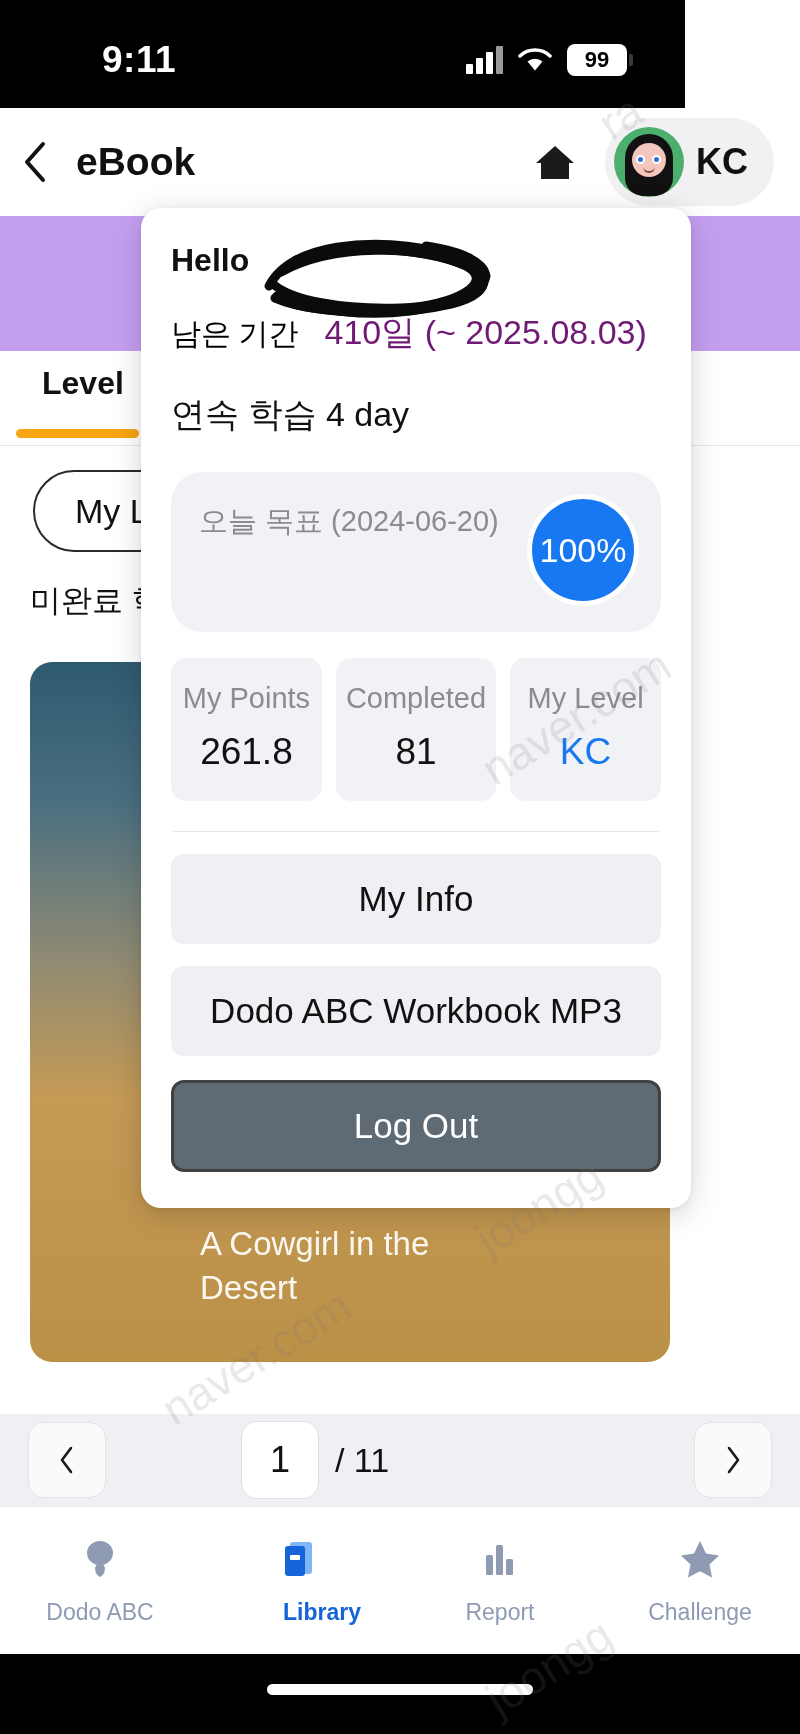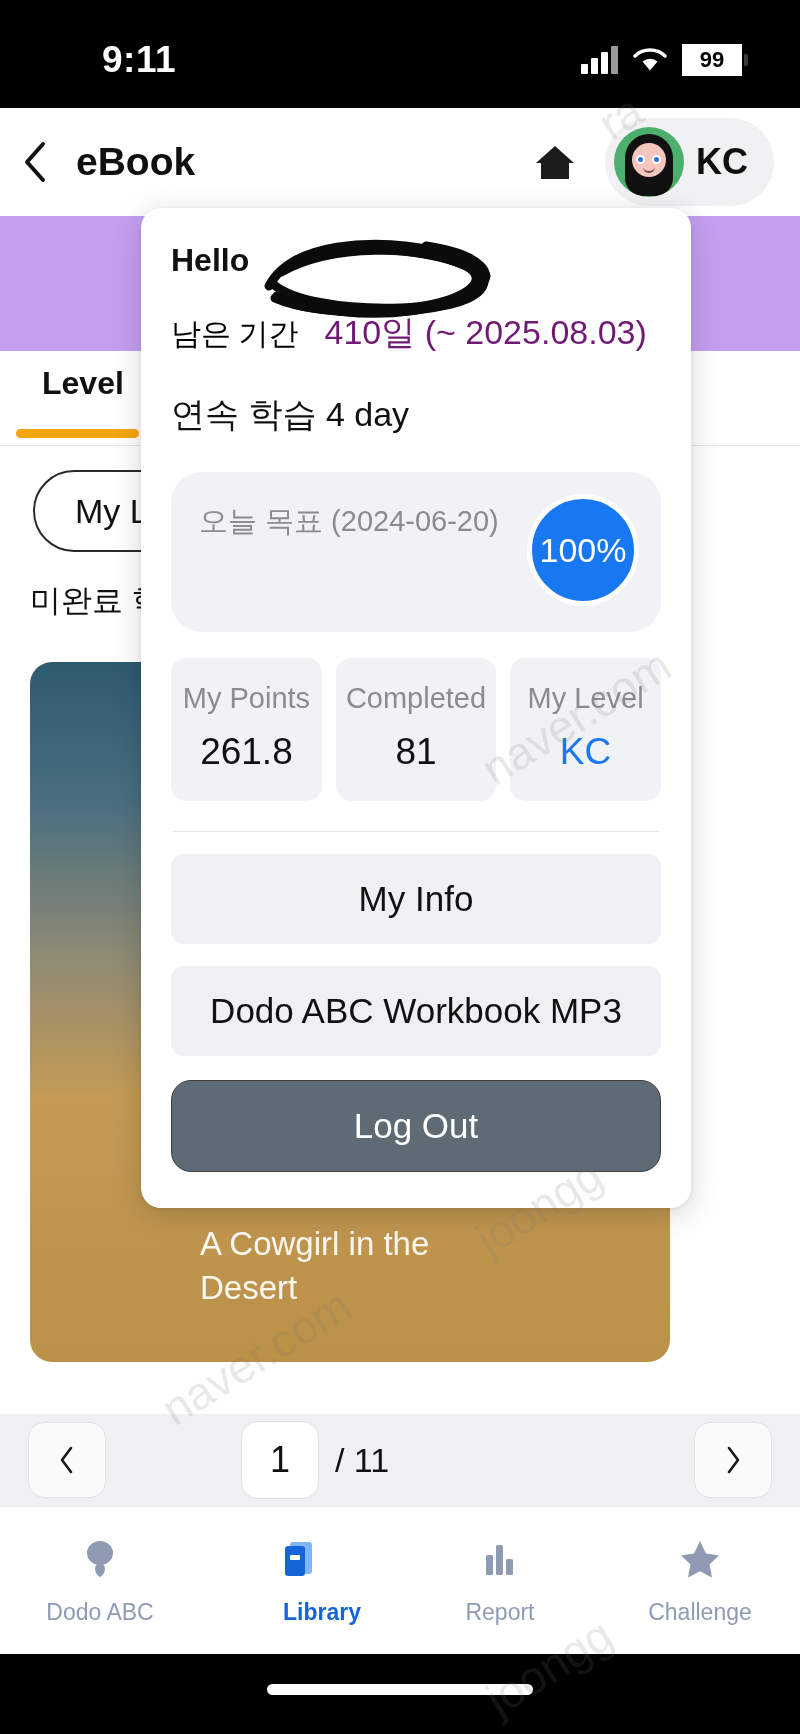--- a/index.html
+++ b/index.html
@@ -6,41 +6,41 @@
   html, body {
     width: 800px; height: 1734px;
     background: #000;
     font-family: "Liberation Sans", sans-serif;
     overflow: hidden;
   }
   .phone { position: relative; width: 800px; height: 1734px; background: #fff; overflow: hidden; }
 
   
   .statusbar {
-    position: absolute; top: 0; left: 0; width: 800px; height: 108px;
+    position: absolute; top: 0; left: 0; width: 685px; height: 108px;
     background: #000; color: #fff;
     display: flex; align-items: center; justify-content: space-between;
     padding: 0 58px 0 0;
   }
   .status-time {
     font-size: 37px; font-weight: 600; letter-spacing: 0.5px;
     margin-left: 102px; margin-top: 12px;
   }
   .status-right { display: flex; align-items: center; gap: 15px; margin-top: 12px; }
   .sig { display: flex; align-items: flex-end; gap: 3px; height: 28px; }
   .sig i { display: block; width: 7px; background: #fff; border-radius: 1px; }
   .sig i:nth-child(1){ height: 10px; }
   .sig i:nth-child(2){ height: 16px; }
   .sig i:nth-child(3){ height: 22px; }
   .sig i:nth-child(4){ height: 28px; background: #9a9a9a; }
   .wifi { position: relative; width: 34px; height: 26px; }
   .wifi svg { position: absolute; bottom: 0; left: 0; }
   .battery {
     min-width: 60px; height: 32px; background: #fff; color: #000;
-    border-radius: 0; font-size: 22px; font-weight: 700;
+    border-radius: 8px; font-size: 22px; font-weight: 700;
     display: flex; align-items: center; justify-content: center;
     padding: 0 8px; position: relative;
   }
   .battery::after {
     content: ""; position: absolute; right: -6px; top: 10px;
     width: 4px; height: 12px; background: #3a3a3a; border-radius: 0 2px 2px 0;
   }
 
   
   .appbar {
@@ -153,22 +153,22 @@
 
   .divider { height: 1px; background: #e6e6e9; margin: 30px 2px 0 2px; }
 
   .menu-btn {
     margin-top: 22px; height: 90px; background: #eef0f3; border-radius: 13px;
     display: flex; align-items: center; justify-content: center;
     font-size: 35px; color: #111; cursor: pointer; border: none; width: 100%;
     font-family: "Liberation Sans", sans-serif;
   }
   .logout-btn {
-    margin-top: 24px; height: 92px; background: #5e6b74; border-radius: 20px;
-    border: 1px solid #404040;
+    margin-top: 24px; height: 92px; background: #5e6b74; border-radius: 13px;
+    border: 3px solid #404040;
     display: flex; align-items: center; justify-content: center;
     font-size: 35px; color: #fff; cursor: pointer; width: 100%;
     font-family: "Liberation Sans", sans-serif;
   }
 
   
   .pagination {
     position: absolute; left: 0; top: 1414px; width: 800px; height: 92px;
     background: #eef0f3; display: flex; align-items: center;
   }

